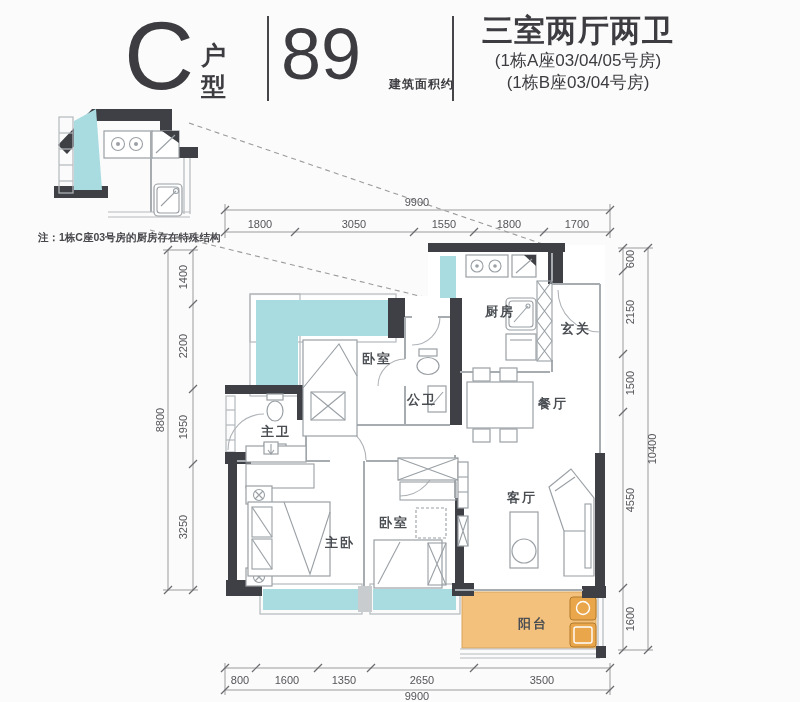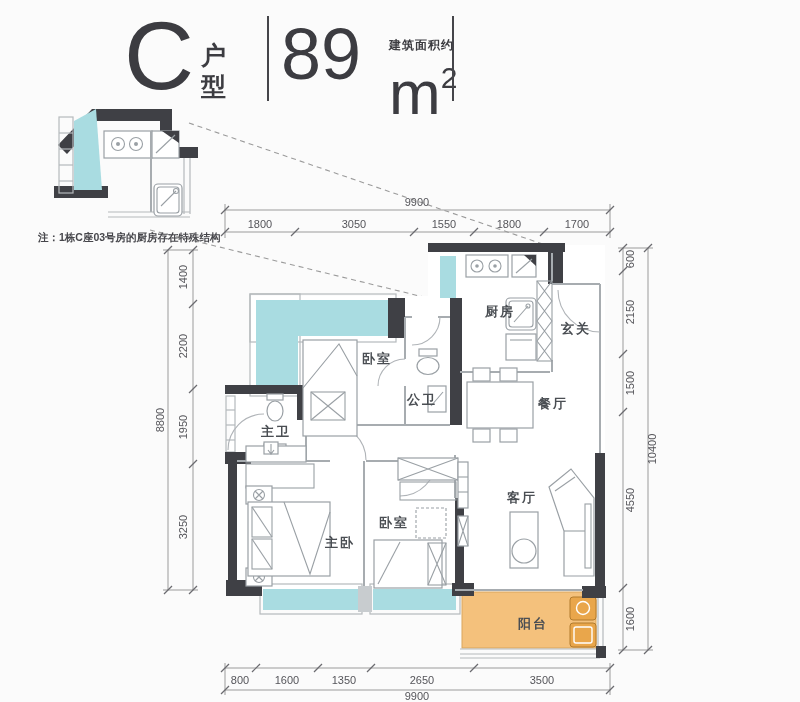--- a/index.html
+++ b/index.html
@@ -5,21 +5,21 @@
   html,body{margin:0;padding:0;}
   body{width:800px;height:702px;position:relative;background:#fbfbfb;overflow:hidden;
        font-family:"Liberation Sans","DejaVu Sans",sans-serif;color:#3c3c41;}
   .abs{position:absolute;}
   
   .unit-letter{left:124px;top:6px;font-size:97px;line-height:100px;font-weight:500;}
   .unit-type{left:201px;top:40px;font-size:25px;line-height:31px;font-weight:600;display:flex;flex-direction:column;}
   .vdiv{width:2px;background:#45454a;top:16px;height:85px;}
   .area-num{left:281px;top:8px;font-size:72px;line-height:92px;font-weight:500;}
   .area-right{left:389px;top:37px;display:flex;flex-direction:column;}
-  .area-prefix{font-size:12px;letter-spacing:1px;font-weight:600;}
+  .area-prefix{font-size:12px;letter-spacing:1px;font-weight:600;margin-top:39px;}
   .area-unit{font-size:62px;line-height:56px;font-weight:500;}
   .area-unit sup{font-size:30px;font-weight:500;position:relative;top:-4px;}
   .titleblock{left:460px;top:12px;width:236px;text-align:center;}
   .rooms-title{font-size:31px;font-weight:800;letter-spacing:1px;line-height:38px;}
   .room-num{font-size:17px;font-weight:500;line-height:22px;}
   
   svg{position:absolute;left:0;top:0;}
   .wall{fill:#3F4045;}
   .thin{stroke:#a7acb0;stroke-width:2;fill:none;}
   .frame{stroke:#b5b9bc;stroke-width:1.2;fill:none;}
@@ -39,24 +39,26 @@
 <div>
   <div class="abs unit-letter">C</div>
   <div class="abs unit-type">
     <span>户</span>
     <span>型</span>
   </div>
   <div class="abs vdiv" style="left:267px;"></div>
   <div class="abs area-num">89</div>
   <div class="abs area-right">
     <span class="area-prefix">建筑面积约</span>
-    <span class="area-unit"><span>m</span><sup>2</sup></span>
   </div>
   <div class="abs vdiv" style="left:452px;"></div>
   <div class="abs titleblock">
+    <div class="rooms-title">三室两厅两卫</div>
+    <div class="room-num">(1栋A座03/04/05号房)</div>
+    <div class="room-num">(1栋B座03/04号房)</div>
   </div>
 </div>
 
 <svg width="800" height="702" viewBox="0 0 800 702">
   <defs>
     <pattern id="pv" patternUnits="userSpaceOnUse" width="5" height="8">
       <path d="M2.5,0 V8" stroke="#a9aeb2" stroke-width="1"></path>
     </pattern>
   </defs>
 

